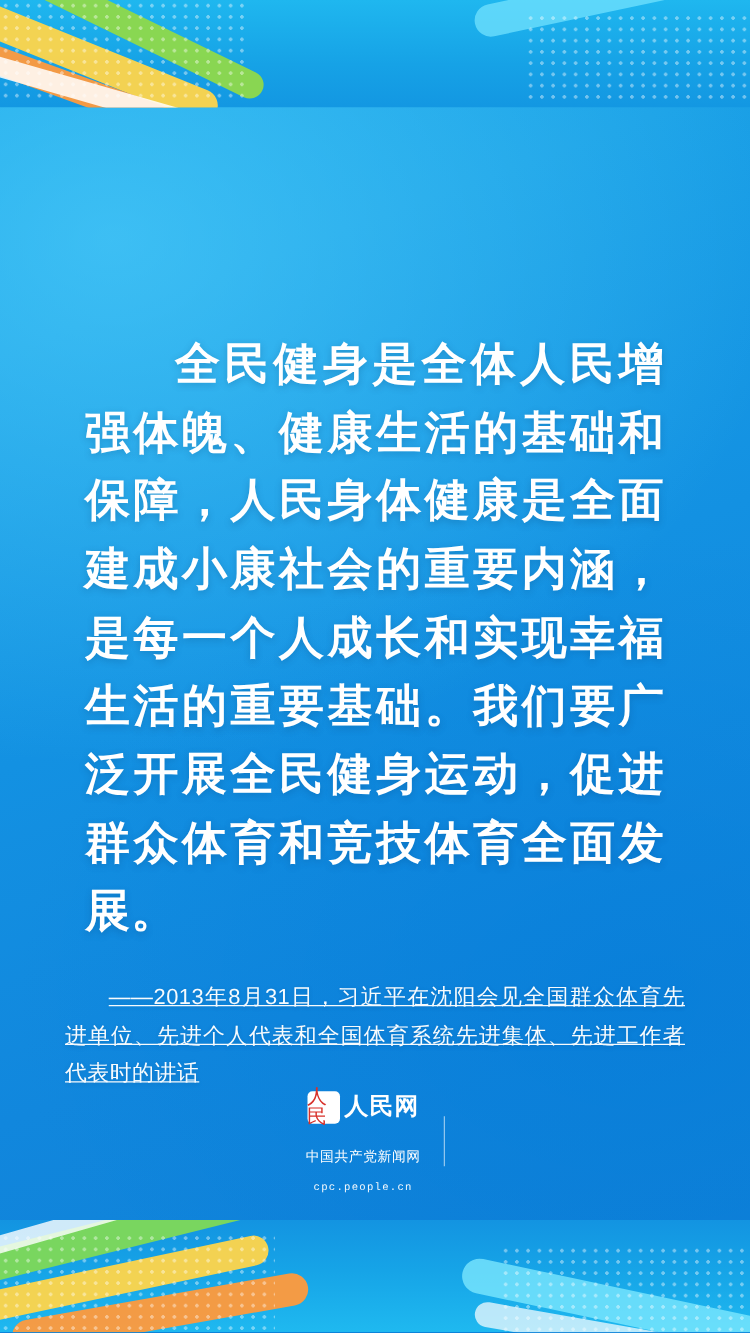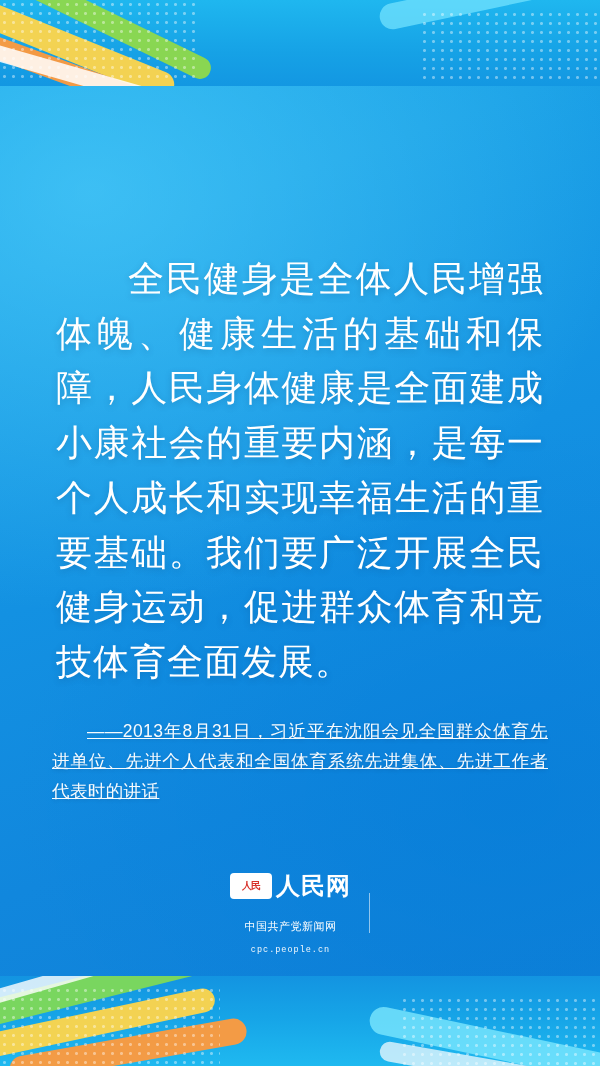--- a/index.html
+++ b/index.html
@@ -72,25 +72,25 @@
     position: absolute;
     left: 52px;
     right: 52px;
     top: 248px;
   }
   .quote {
     color: #ffffff;
     font-size: 36px;
     line-height: 1.52;
     letter-spacing: 1px;
-    font-weight: 400;
+    font-weight: 700;
     text-indent: 2em;
     text-align: justify;
     text-shadow: 0 2px 6px rgba(0,60,110,0.25);
-    margin: 4px;
+    margin: 16px;
   }
   .source {
     margin-top: 26px;
     color: #ffffff;
     font-size: 17.5px;
     line-height: 1.72;
     letter-spacing: .4px;
     text-indent: 2em;
     text-align: justify;
     opacity: .97;
@@ -113,34 +113,34 @@
     flex-direction: column;
     align-items: center;
     line-height: 1;
   }
   .brand-main {
     display: flex;
     align-items: center;
     gap: 4px;
   }
   .brand-mark {
-    width: 42px; height: 26px;
+    width: 26px; height: 26px;
     border-radius: 4px;
     background: #ffffff;
     color: #d8312a;
-    font-size: 10px;
-    font-weight: 700;
+    font-size: 16px;
+    font-weight: 400;
     display: flex;
     align-items: center;
     justify-content: center;
     letter-spacing: -1px;
   }
   .brand-name {
     color: #ffffff;
-    font-size: 24px;
+    font-size: 19px;
     font-weight: 700;
     letter-spacing: 1px;
   }
   .brand-sub {
     color: #ffffff;
     font-size: 11px;
     margin-top: 22px;
     letter-spacing: .5px;
   }
   .brand-url {

